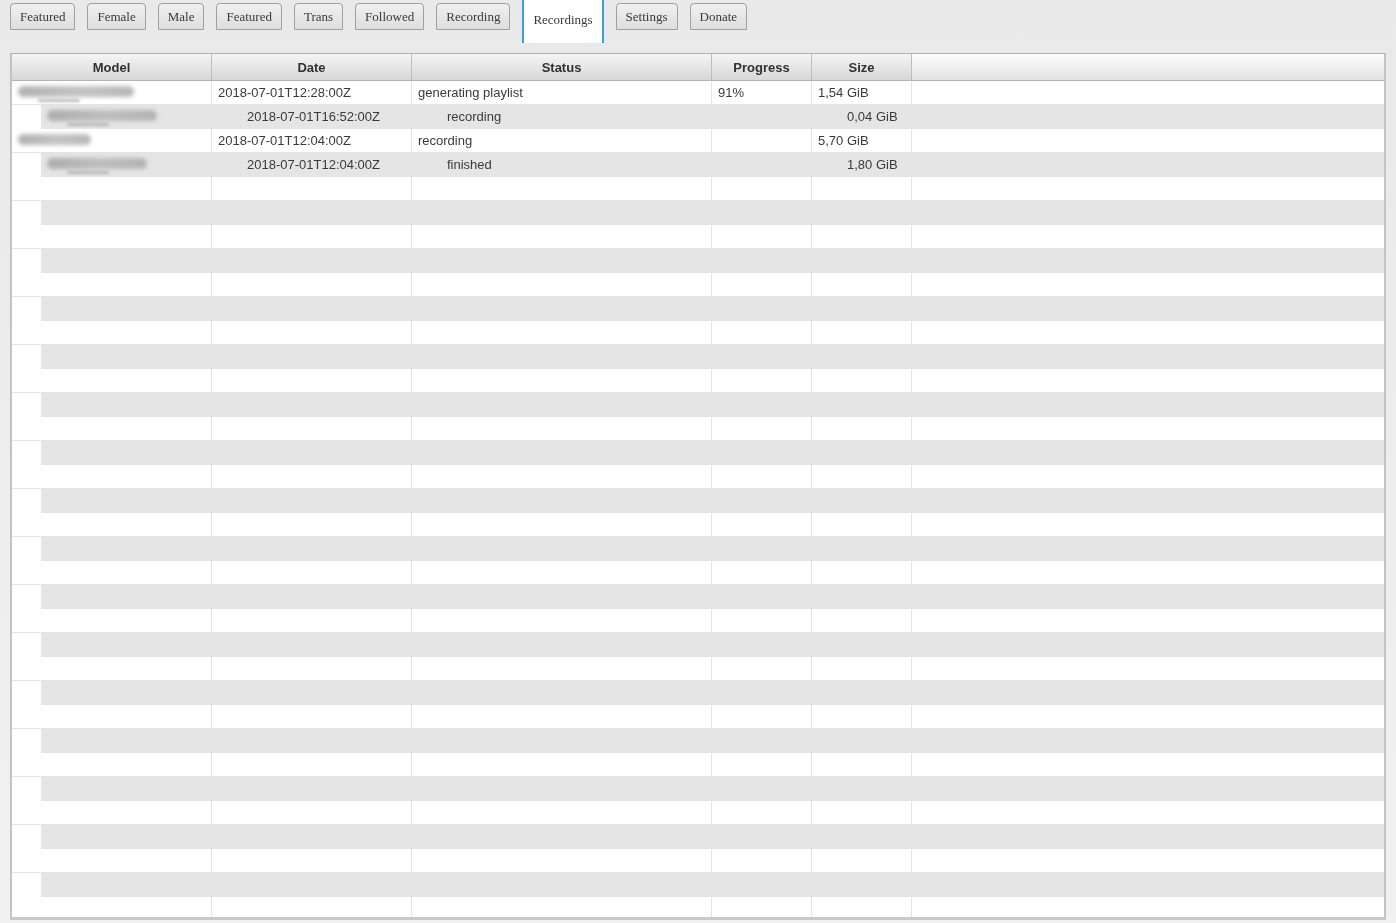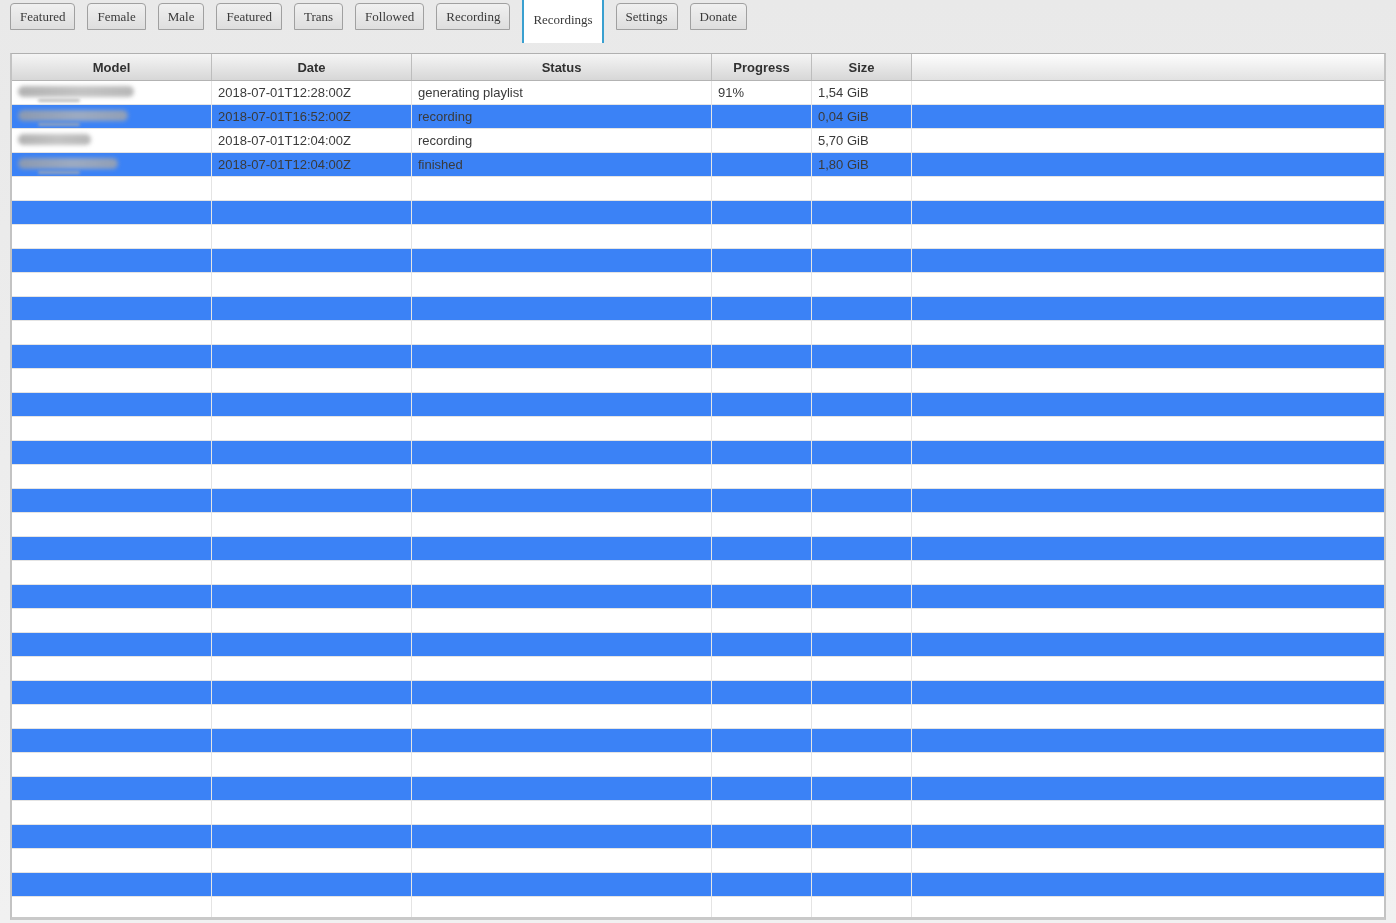--- a/index.html
+++ b/index.html
@@ -75,21 +75,21 @@
     background: linear-gradient(#fdfdfd, #e2e2e2);
     border-right: none;
     flex: 1;
   }
   .row {
     display: flex;
     height: 24px;
     border-bottom: 1px solid #e4e4e4;
     background: #ffffff;
   }
-  .row.alt { background: #3b82f6; }
+  .row.alt { background: #e5e5e5; margin-left: 29px; }
   .cell {
     border-right: 1px solid #e4e4e4;
     padding-left: 6px;
     display: flex;
     align-items: center;
     overflow: hidden;
     white-space: nowrap;
     position: relative;
   }
   .cell.filler { border-right: none; flex: 1; }

